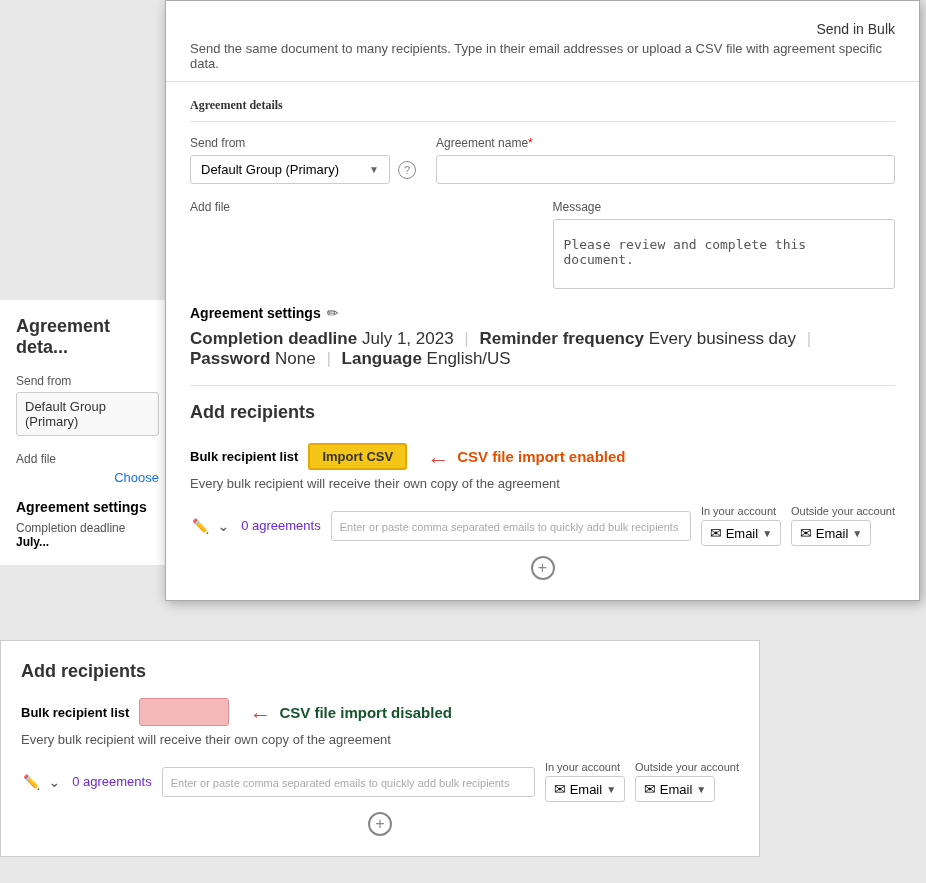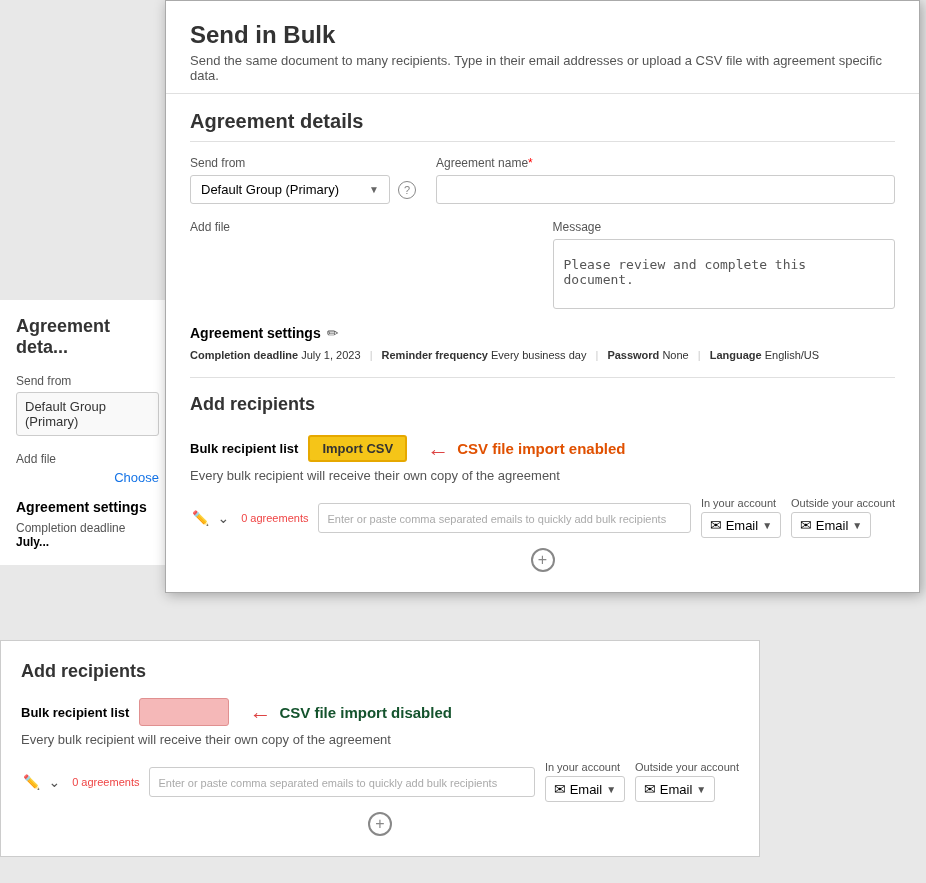--- a/index.html
+++ b/index.html
@@ -49,32 +49,33 @@
       width: 755px;
       background: #fff;
       border: 1px solid #aaa;
       box-shadow: 2px 2px 12px rgba(0,0,0,0.3);
       z-index: 10;
     }
     .modal-header {
       padding: 20px 24px 10px;
       border-bottom: 1px solid #e0e0e0;
     }
-    .modal-title { font-size: 24px; font-weight: 700; color: #333; }
+    .modal-title { font-size: 14px; font-weight: 400; color: #333; text-align: right; }
     .modal-subtitle { font-size: 13px; color: #555; margin-top: 4px; }
 
     .modal-body { padding: 16px 24px 20px; }
 
     .section-heading {
-      font-size: 20px;
+      font-size: 12px;
       font-weight: 600;
       color: #333;
       margin-bottom: 14px;
       padding-bottom: 8px;
       border-bottom: 1px solid #e0e0e0;
+      font-family: Liberation Serif, serif;
     }
 
     .form-row {
       display: flex;
       gap: 20px;
       margin-bottom: 16px;
     }
     .form-group {
       display: flex;
       flex-direction: column;
@@ -164,21 +165,21 @@
     .agreement-settings-row {
       display: flex;
       align-items: center;
       gap: 6px;
       margin-bottom: 8px;
     }
     .settings-title { font-size: 14px; font-weight: 600; }
     .edit-icon { color: #555; cursor: pointer; font-size: 14px; }
 
     .settings-details {
-      font-size: 11px;
+      font-size: 17px;
       color: #333;
       margin-bottom: 16px;
     }
     .settings-details span.label { font-weight: 600; }
     .settings-details span.separator { margin: 0 6px; color: #ccc; }
 
     
     .recipients-heading {
       font-size: 18px;
       font-weight: 600;
@@ -239,21 +240,21 @@
       flex-shrink: 0;
     }
     .icon-btn {
       background: none;
       border: none;
       cursor: pointer;
       color: #555;
       font-size: 14px;
       padding: 2px;
     }
-    .agreements-count { font-size: 11px; color: #ef4444; white-space: nowrap; }
+    .agreements-count { font-size: 13px; color: #6d28d9; white-space: nowrap; }
     .email-input {
       border: 1px solid #ccc;
       border-radius: 3px;
       padding: 5px 8px;
       font-size: 16px;
       flex: 1;
       outline: none;
     }
     .email-input::placeholder { color: #aaa; font-size: 11px; }
 

